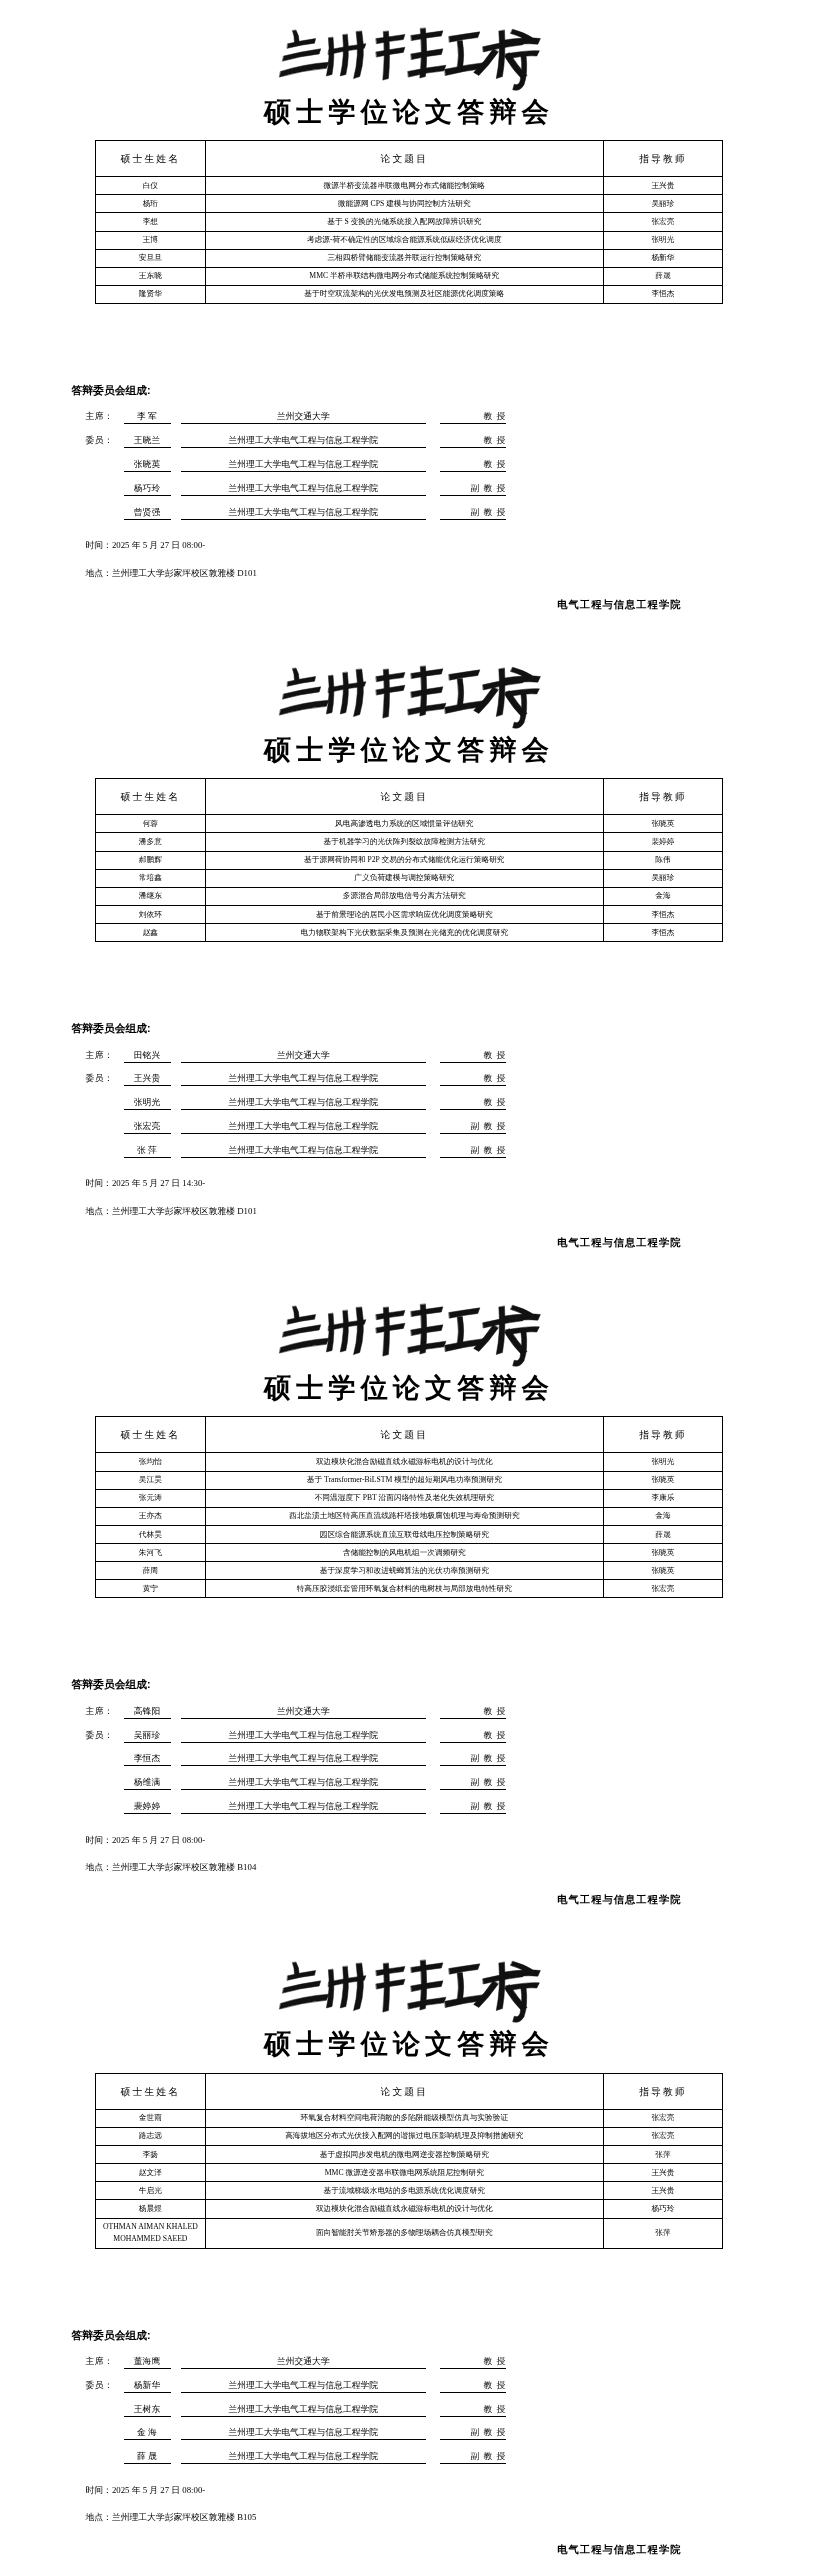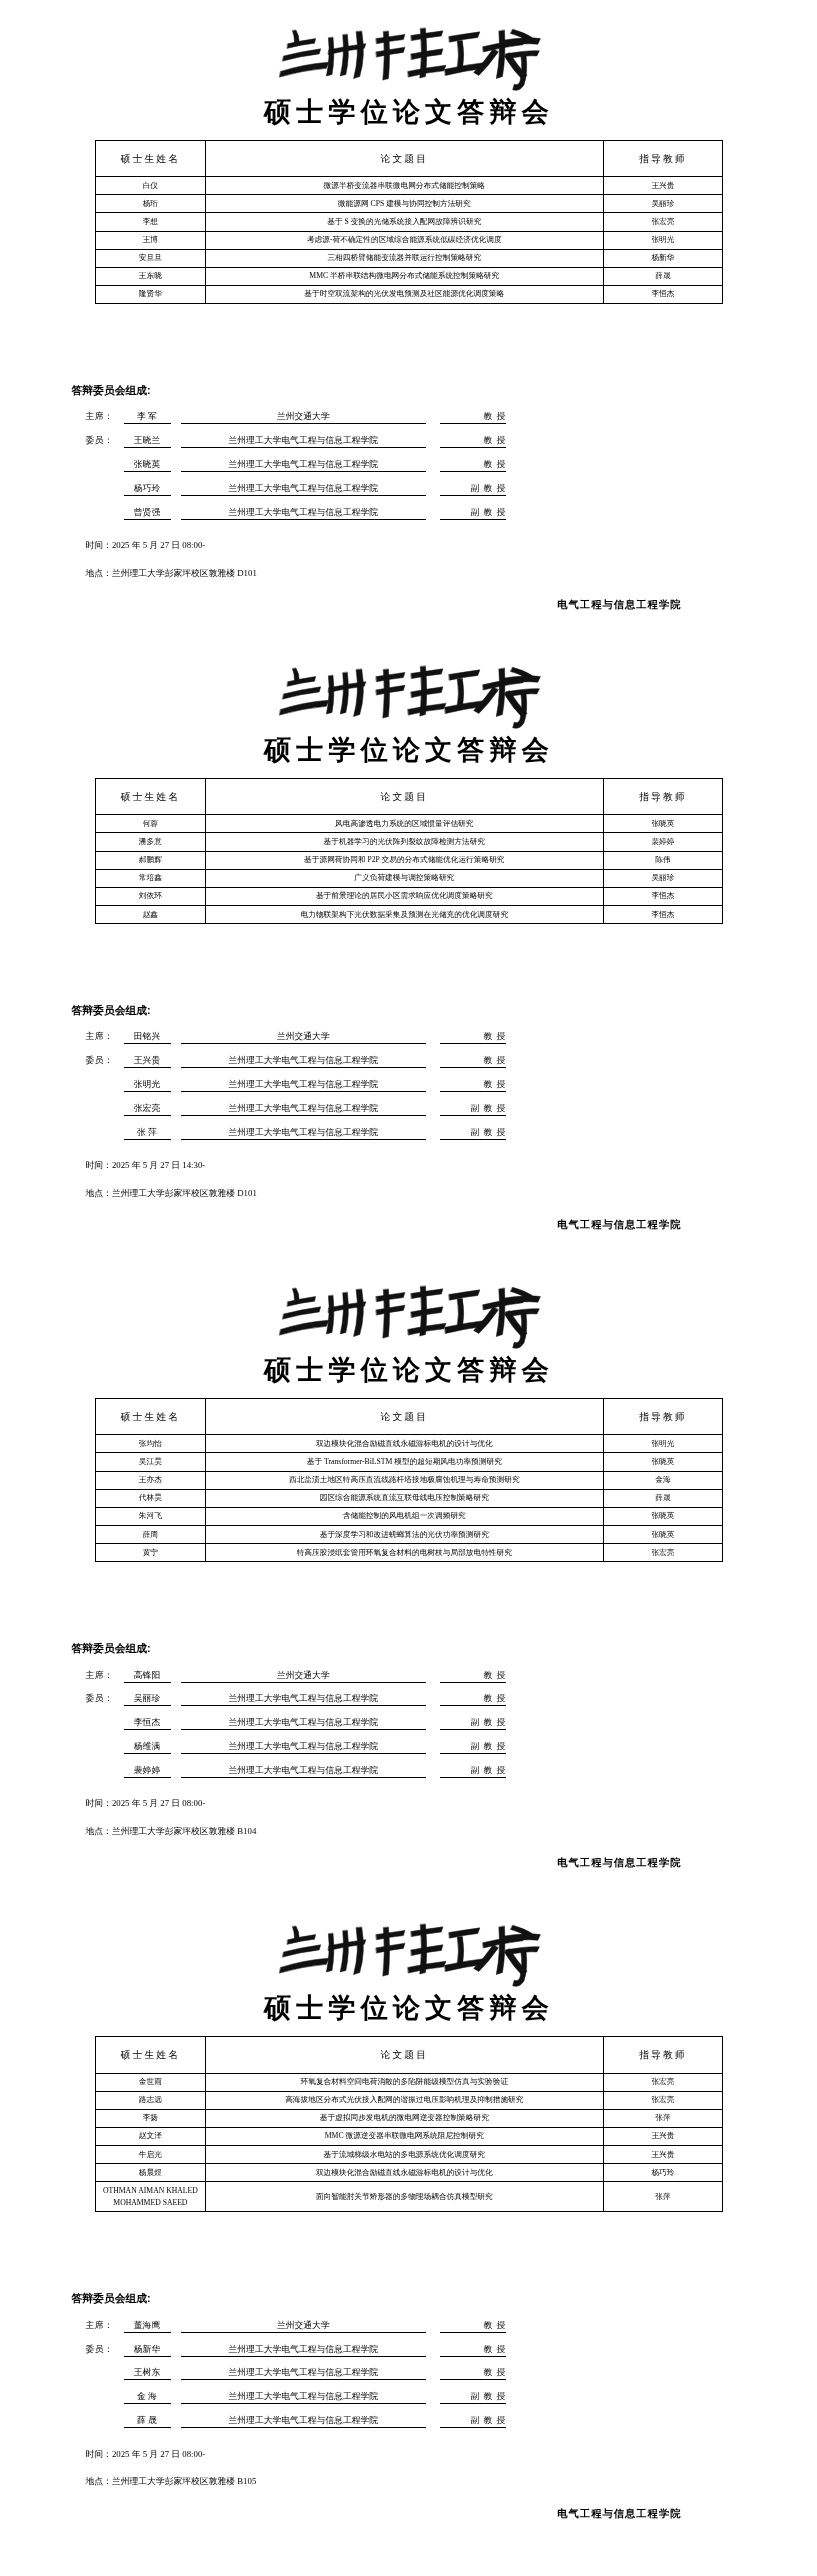--- a/index.html
+++ b/index.html
@@ -353,20 +353,25 @@
             <td>郝鹏辉</td>
             <td>基于源网荷协同和 P2P 交易的分布式储能优化运行策略研究</td>
             <td>陈伟</td>
           </tr>
           <tr>
             <td>常培鑫</td>
             <td>广义负荷建模与调控策略研究</td>
             <td>吴丽珍</td>
           </tr>
           <tr>
+            <td>潘继东</td>
+            <td>多源混合局部放电信号分离方法研究</td>
+            <td>金海</td>
+          </tr>
+          <tr>
             <td>刘依环</td>
             <td>基于前景理论的居民小区需求响应优化调度策略研究</td>
             <td>李恒杰</td>
           </tr>
           <tr>
             <td>赵鑫</td>
             <td>电力物联架构下光伏数据采集及预测在光储充的优化调度研究</td>
             <td>李恒杰</td>
           </tr>
         </tbody>
@@ -480,20 +485,25 @@
             <td>张均怡</td>
             <td>双边模块化混合励磁直线永磁游标电机的设计与优化</td>
             <td>张明光</td>
           </tr>
           <tr>
             <td>吴江昊</td>
             <td>基于 Transformer-BiLSTM 模型的超短期风电功率预测研究</td>
             <td>张晓英</td>
           </tr>
           <tr>
+            <td>张元涛</td>
+            <td>不同温湿度下 PBT 沿面闪络特性及老化失效机理研究</td>
+            <td>李康乐</td>
+          </tr>
+          <tr>
             <td>王亦杰</td>
             <td>西北盐渍土地区特高压直流线路杆塔接地极腐蚀机理与寿命预测研究</td>
             <td>金海</td>
           </tr>
           <tr>
             <td>代林昊</td>
             <td>园区综合能源系统直流互联母线电压控制策略研究</td>
             <td>薛晟</td>
           </tr>
           <tr>

